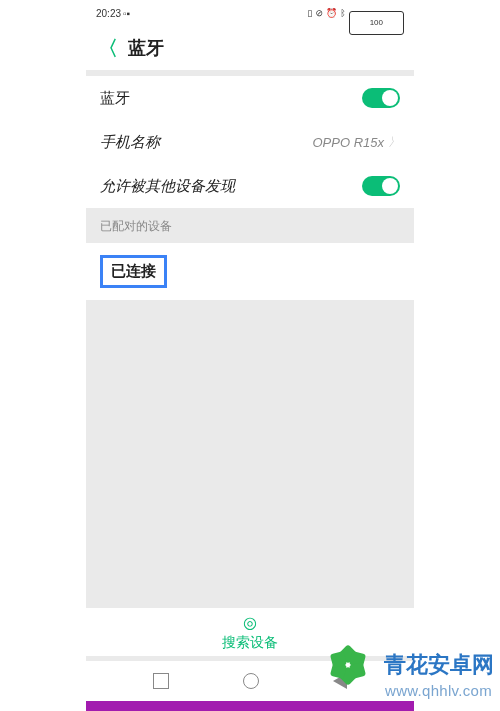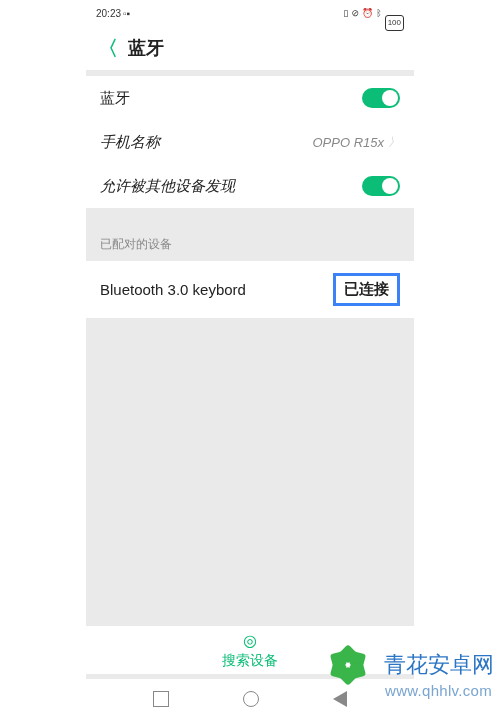--- a/index.html
+++ b/index.html
@@ -32,22 +32,22 @@
       align-items: center;
       justify-content: space-between;
       padding: 0 10px;
       font-size: 10px;
       color: #333;
     }
     .status-left { display: flex; align-items: center; gap: 2px; }
     .status-right { display: flex; align-items: center; gap: 3px; font-size: 9px; }
     .battery {
       display: inline-flex; align-items: center; justify-content: center;
-      border: 1px solid #333; border-radius: 3px; padding: 0 2px; font-size: 8px;
-      line-height: 10px; height: 16px; margin-top: 20px;
+      border: 1px solid #333; border-radius: 3px; padding: 0 20px; font-size: 8px;
+      line-height: 10px; height: 24px; margin-top: 20px;
     }
     .header {
       height: 44px;
       background: #fff;
       display: flex;
       align-items: center;
       padding: 0 12px;
       gap: 10px;
     }
     .back-btn { color: #0bbd77; font-size: 20px; font-weight: bold; }
@@ -66,21 +66,21 @@
     .toggle {
       width: 38px; height: 20px; border-radius: 10px; background: #0bbd77;
       position: relative; display: inline-block;
     }
     .toggle::after {
       content: ""; position: absolute; right: 2px; top: 2px;
       width: 16px; height: 16px; border-radius: 50%; background: #fff;
     }
     .section-header {
       background: #eaeaea; color: #888; font-size: 12px;
-      padding: 28px 14px 8px 14px;
+      padding: 10px 14px 8px 14px;
     }
     .paired-row {
       background: #fff;
       display: flex; align-items: center; justify-content: space-between;
       padding: 12px 14px; min-height: 44px;
       font-size: 15px; color: #222;
     }
     .connected-badge {
       border: 3px solid #3b82f6;
       padding: 4px 8px;
@@ -122,21 +122,21 @@
       border-top: 8px solid transparent;
       border-bottom: 8px solid transparent;
       border-right: 14px solid #888;
       background: transparent;
     }
     .watermark {
       position: absolute;
       right: 6px; bottom: 28px;
       display: flex; align-items: center; gap: 18px;
       color: #2b76c4;
-      font-weight: 400;
+      font-weight: 700;
       font-size: 22px;
     }
     .watermark .flower {
       width: 36px; height: 36px; position: relative;
     }
     .petal {
       position: absolute; width: 14px; height: 14px; background: #39b54a;
       border-radius: 3px; left: 11px; top: 11px;
     }
     .p1 { transform: rotate(0deg) translate(0,-11px) rotate(45deg); }
@@ -191,21 +191,20 @@
       </div>
       <div class="row">
         <span class="row-label">允许被其他设备发现</span>
         <span class="toggle"></span>
       </div>
     </div>
 
     <div class="section-header">已配对的设备</div>
 
     <div class="paired-row">
-      <span>Bluetooth 3.0 keybord</span>
       <span class="connected-badge">已连接</span>
     </div>
 
     <div class="big-gray"></div>
 
     <div class="search-area">
       <span class="search-icon">◎</span>
       <span class="search-label">搜索设备</span>
     </div>
 

